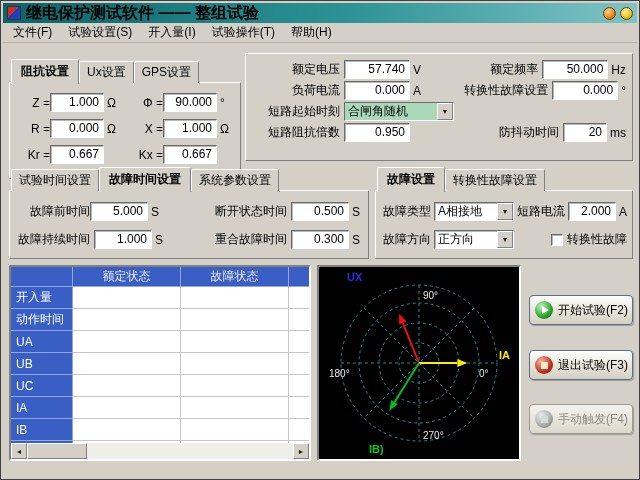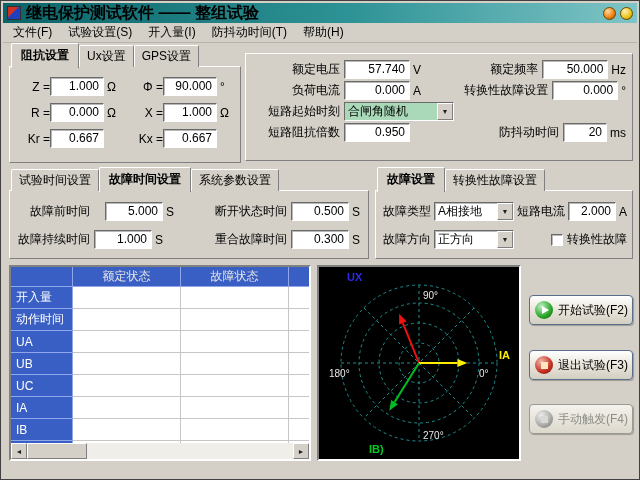--- a/index.html
+++ b/index.html
@@ -107,27 +107,27 @@
     <span class="app-icon"></span>
     <span class="title-text">继电保护测试软件 —— 整组试验</span>
     <span class="win-btn orange"></span>
     <span class="win-btn yellow"></span>
   </div>
 
   <div class="menubar">
     <span class="menu-item">文件(F)</span>
     <span class="menu-item">试验设置(S)</span>
     <span class="menu-item">开入量(I)</span>
-    <span class="menu-item">防抖动时间(T)</span>
+    <span class="menu-item">试验操作(T)</span>
     <span class="menu-item">帮助(H)</span>
   </div>
 
   <div class="client">
 
-    <div class="tabctrl" style="left:6px; top:4px; width:232px; height:116px;">
+    <div class="tabctrl" style="left:6px; top:20px; width:232px; height:116px;">
       <div class="tabs">
         <div class="tab active">阻抗设置</div>
         <div class="tab">Ux设置</div>
         <div class="tab">GPS设置</div>
       </div>
       <div class="tabbody">
         <div class="frow" style="margin:10px 6px 0;">
           <span class="flabel w34">Z =</span>
           <span class="field w54">1.000</span>
           <span class="funit w12">Ω</span>
@@ -192,21 +192,21 @@
 
     <div class="tabctrl" style="left:6px; top:128px; width:360px; height:88px;">
       <div class="tabs">
         <div class="tab">试验时间设置</div>
         <div class="tab active">故障时间设置</div>
         <div class="tab">系统参数设置</div>
       </div>
       <div class="tabbody">
         <div class="frow" style="margin:11px 8px 0;">
           <span class="flabel w72l">故障前时间</span>
-          <span class="field w58" style="margin-left:15px;padding-left:6px;">5.000</span>
+          <span class="field w58" style="margin-left:0;padding-left:6px;">5.000</span>
           <span class="funit">S</span>
           <span class="flabel w84l" style="margin-left:auto;">断开状态时间</span>
           <span class="field w58" style="margin-left:4px;">0.500</span>
           <span class="funit">S</span>
         </div>
         <div class="frow" style="margin:9px 8px 0;">
           <span class="flabel w72l">故障持续时间</span>
           <span class="field w58" style="margin-left:4px;">1.000</span>
           <span class="funit">S</span>
           <span class="flabel w84l" style="margin-left:auto;">重合故障时间</span>

